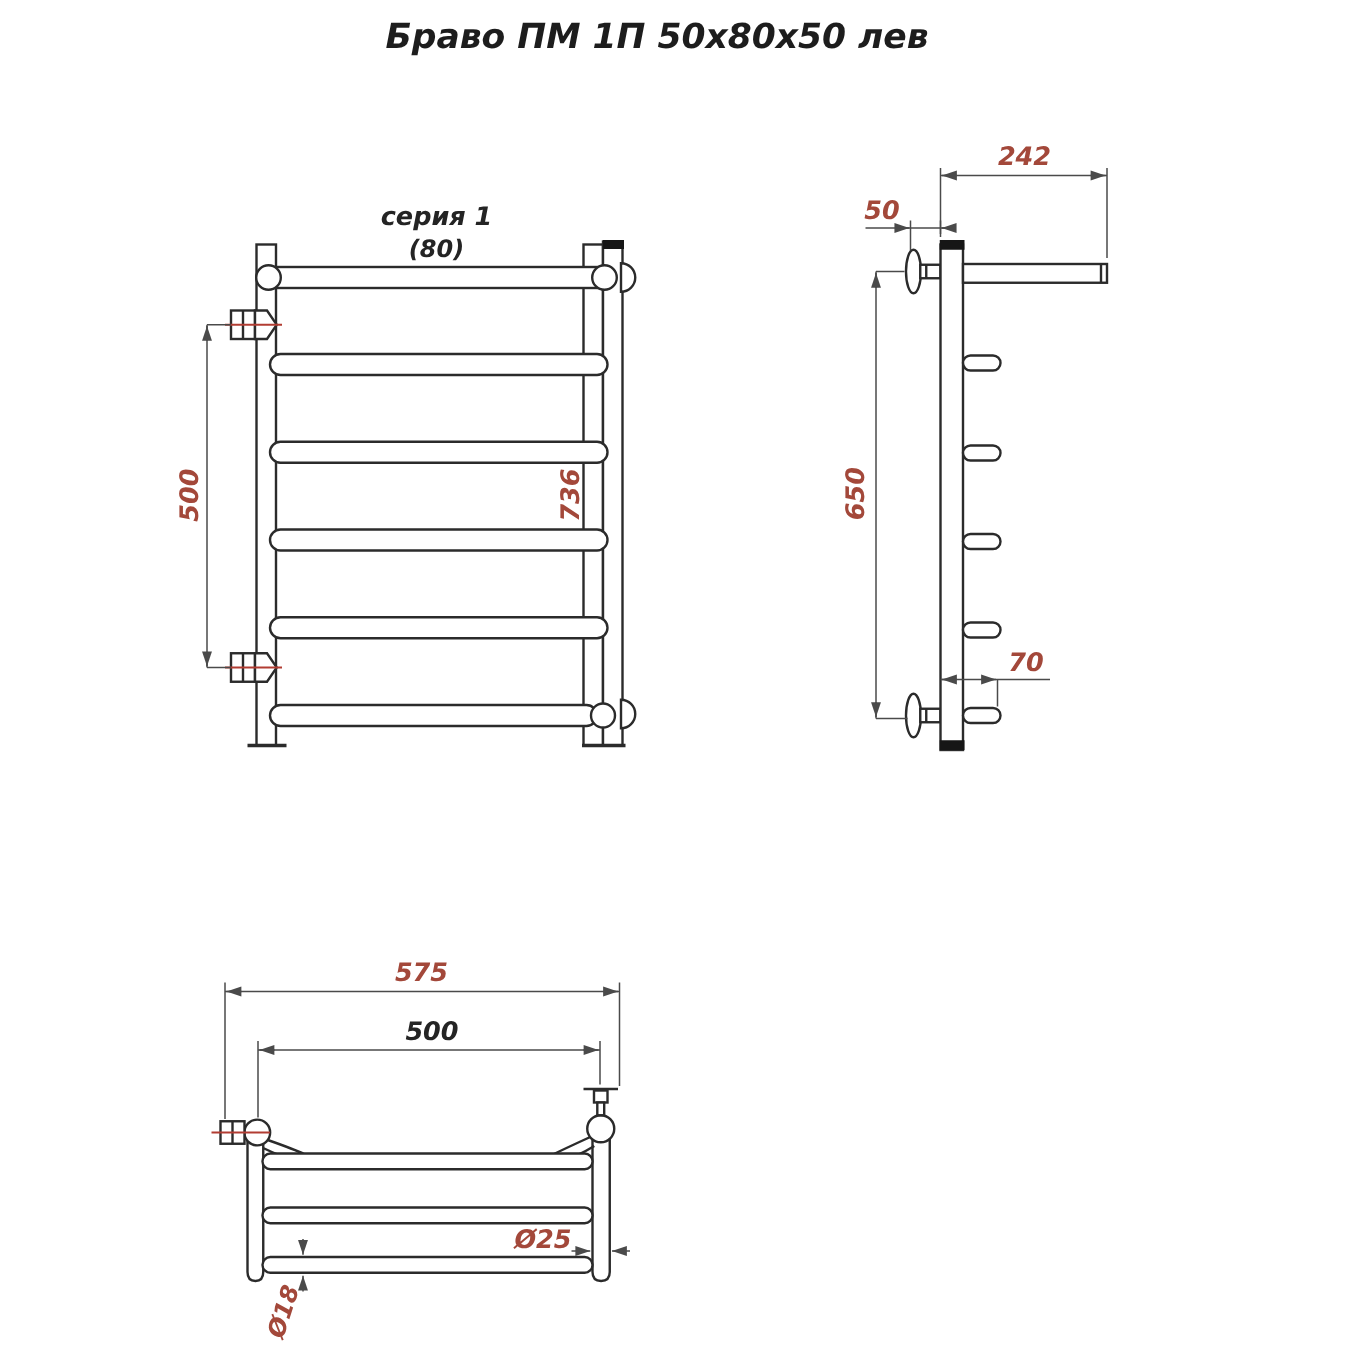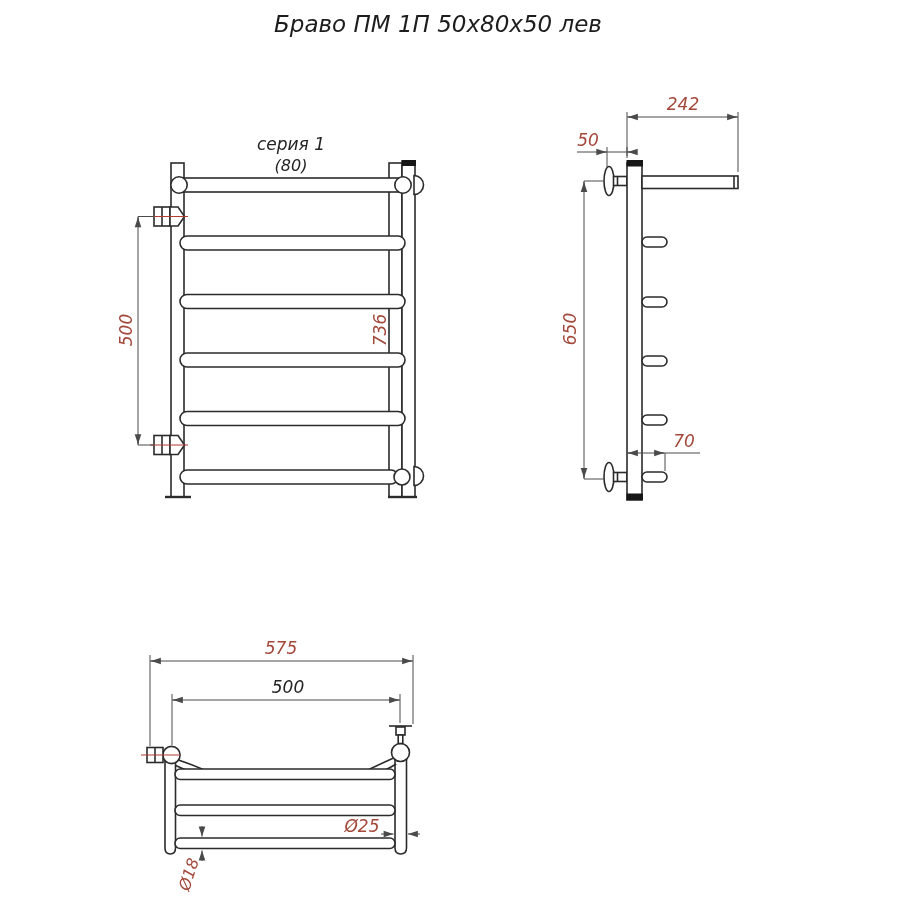--- a/index.html
+++ b/index.html
@@ -1,18 +1,18 @@
 <!DOCTYPE html>
 <html><head>
 <meta charset="utf-8">
 <style>
   html,body { margin:0; padding:0; background:#ffffff; }
   #canvas {
     position:relative; width:900px; height:900px; background:#ffffff;
-    font-family:"DejaVu Sans", sans-serif; overflow:hidden;
+    font-family:"DejaVu Sans", sans-serif; overflow:hidden;font-weight:bold;
   }
   svg text {
     font-family:"DejaVu Sans", sans-serif;
     font-style:italic;
   }
   .obj   { stroke:#2b2b2b; stroke-width:1.6; fill:none; }
   .objw  { stroke:#2b2b2b; stroke-width:1.6; fill:#ffffff; }
   .thick { stroke:#2b2b2b; stroke-width:2.4; fill:none; }
   .cap   { fill:#161616; stroke:none; }
   .dimln { stroke:#4a4a4a; stroke-width:1; fill:none; }

